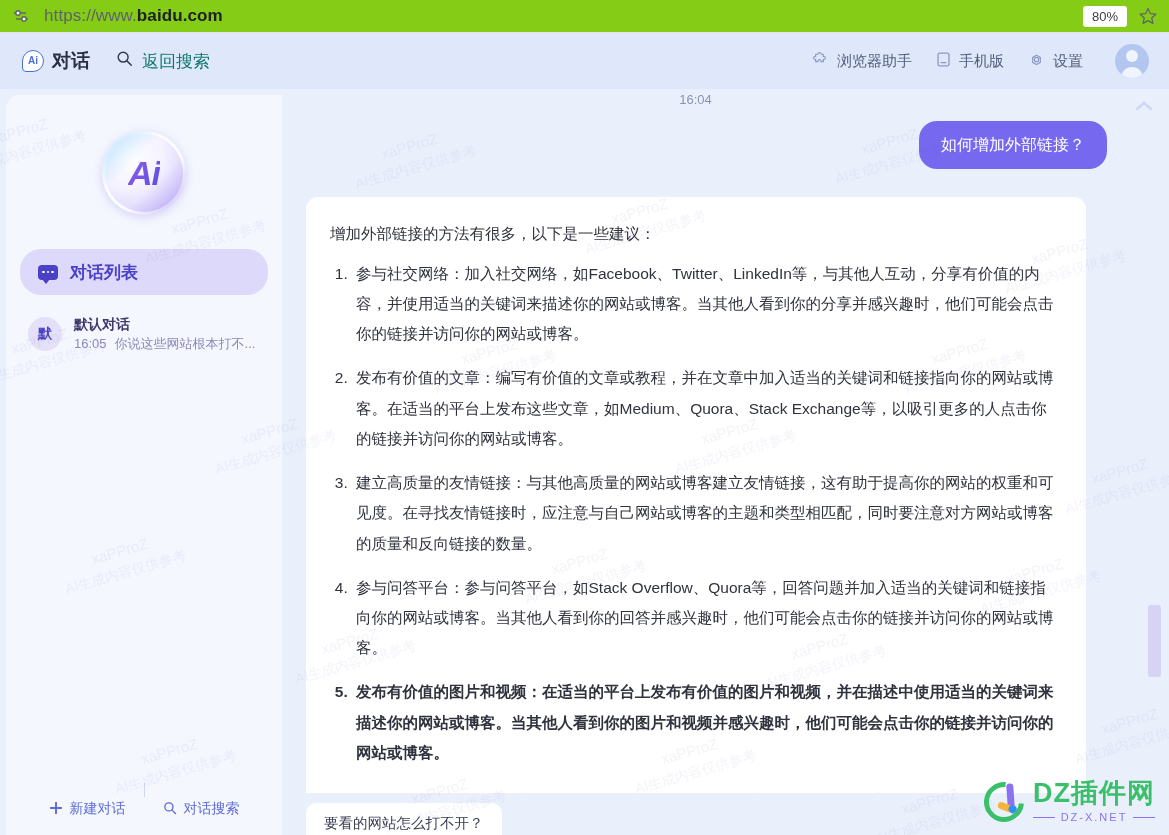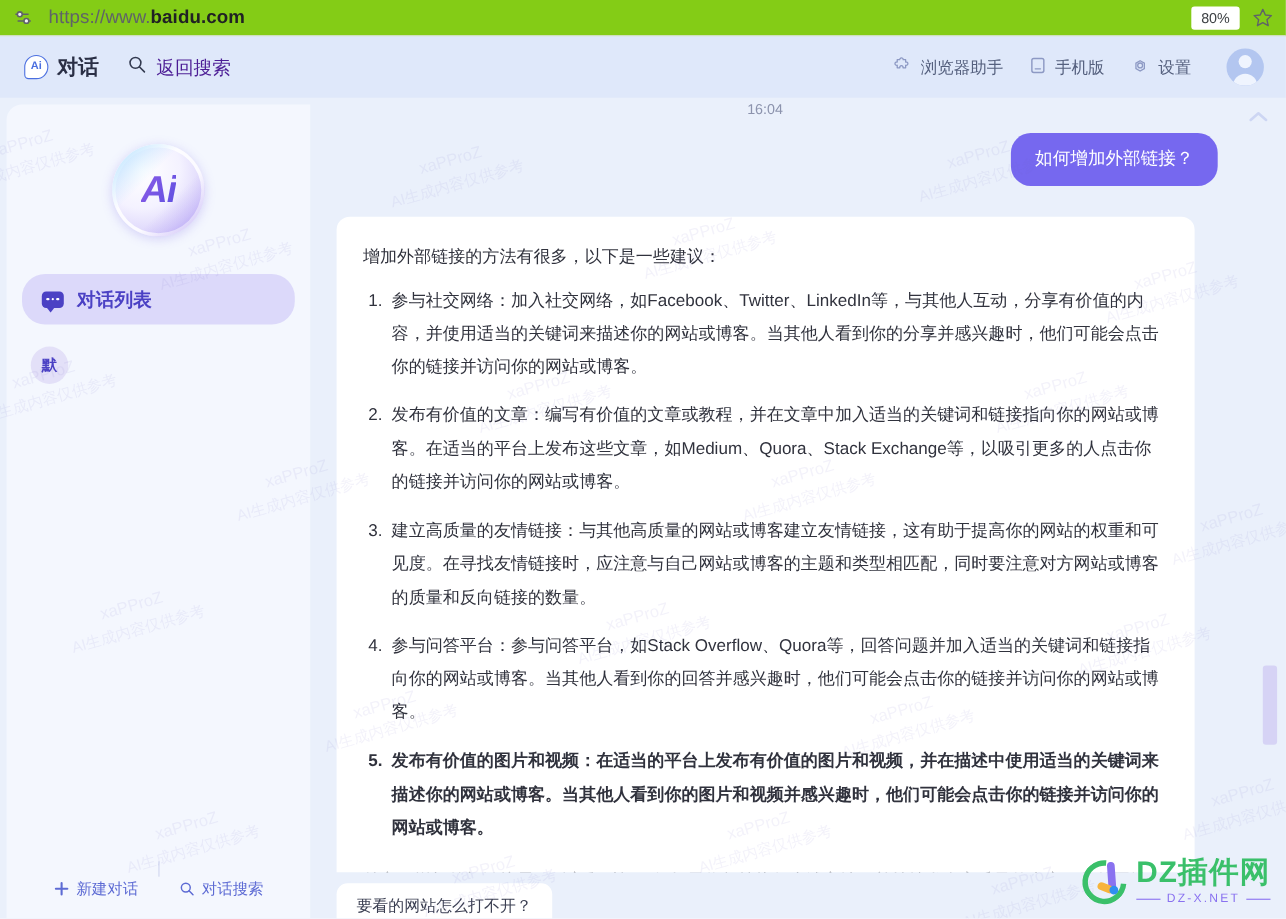--- a/index.html
+++ b/index.html
@@ -59,21 +59,21 @@
     border-radius: 50% 50% 50% 4px;
     display:flex; align-items:center; justify-content:center;
     background: #fff;
   }
   .brand-logo span {
     font-size: 10px; font-weight: 700; color: #4b6fe0; line-height:1;
   }
   .brand-text { font-size: 19px; font-weight: 700; color: #2a2f45; text-align: right; }
   .nav-item {
     display: flex; align-items: center; gap: 9px;
-    font-size: 17px; color: #4c1d95;
+    font-size: 17px; color: #0f766e;
   }
   .hdr-right {
     margin-left: auto;
     display: flex; align-items: center; gap: 24px;
   }
   .hdr-tool {
     display: flex; align-items: center; gap: 8px;
     font-size: 15px; color: #55607e;
   }
   .avatar {
@@ -389,20 +389,26 @@
       <span class="chat-bubble-icon">
           <i></i>
           <i></i>
           <i></i>
         </span>
       <span class="sb-nav-label">对话列表</span>
     </div>
 
     <div class="conv-item">
       <div class="conv-avatar">默</div>
+      <div class="conv-meta">
+        <div class="conv-title">默认对话</div>
+        <div class="conv-sub">
+          <span class="t">16:05</span><span>你说这些网站根本打不...</span>
+        </div>
+      </div>
     </div>
 
     <div class="sb-footer">
       <div class="sb-foot-btn">
         <span>
           <svg width="14" height="14" viewBox="0 0 14 14" stroke="#5d6bd4" stroke-width="1.9" stroke-linecap="round">
             <line x1="7" y1="1.8" x2="7" y2="12.2"></line>
               <line x1="1.8" y1="7" x2="12.2" y2="7"></line>
           </svg>
         </span>

